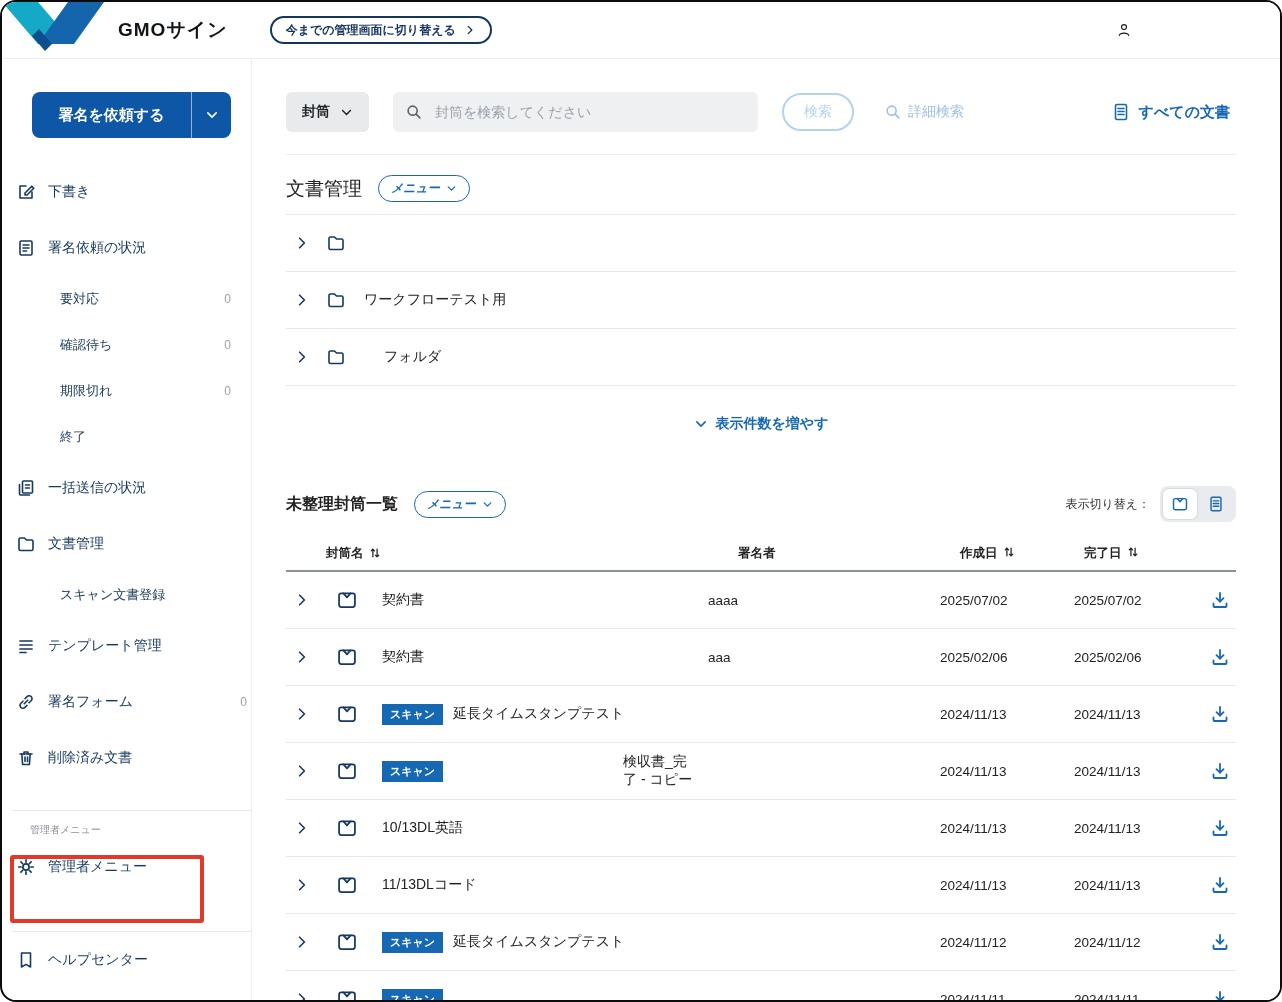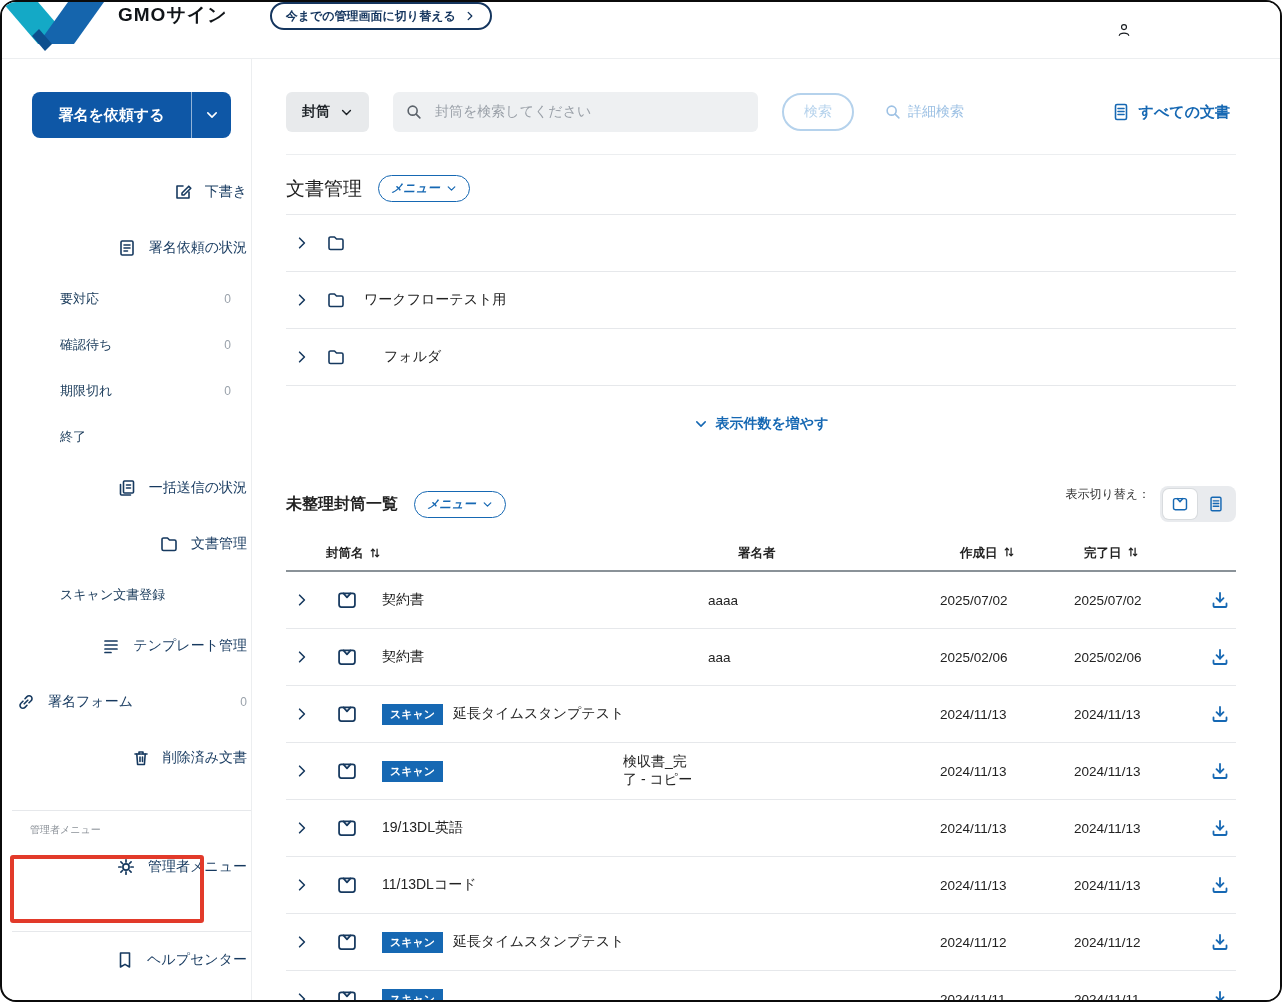--- a/index.html
+++ b/index.html
@@ -1,47 +1,47 @@
 <!DOCTYPE html>
 <html><head>
 <meta charset="utf-8">
 <style>
   html,body{margin:0;padding:0;background:#fff;font-family:"Liberation Sans","DejaVu Sans",sans-serif;}
   .frame{width:1282px;height:1002px;position:relative;background:#fff;border:2px solid #0b0b0b;border-radius:16px;overflow:hidden;box-sizing:border-box;}
 
   
-  .topbar{position:absolute;top:0;left:0;right:0;height:56px;background:#fff;display:flex;z-index:4;border-bottom:1px solid #eceef0;}
+  .topbar{position:absolute;top:0;left:0;right:0;height:56px;background:#fff;display:flex;align-items:center;z-index:4;border-bottom:1px solid #eceef0;}
   .logo-mark{position:absolute;left:0;top:0;width:104px;height:50px;}
   .brand{margin-left:116px;font-size:19px;font-weight:800;letter-spacing:1px;color:#101418;white-space:nowrap;}
   .switch-pill{margin-left:42px;display:inline-flex;align-items:center;gap:8px;height:28px;padding:0 14px;border:2px solid #14355e;border-radius:15px;background:#fff;color:#14355e;font-size:12px;font-weight:bold;cursor:pointer;white-space:nowrap;}
   .user-btn{position:absolute;right:142px;top:14px;width:28px;height:28px;display:flex;align-items:center;justify-content:center;color:#1b1f23;cursor:pointer;background:none;border:none;}
 
   
   .sidebar{position:absolute;top:56px;left:10px;width:240px;bottom:0;background:#fff;border-right:1px solid #eceef0;z-index:2;box-sizing:border-box;}
   .req-split{display:flex;margin:34px 20px 0 20px;height:46px;border-radius:8px;overflow:hidden;}
   .req-main{flex:1;background:#0e57a6;color:#fff;font-size:15px;font-weight:bold;border:none;cursor:pointer;font-family:inherit;}
   .req-chev{width:40px;background:#0e57a6;border:none;border-left:1px solid rgba(255,255,255,.55);color:#fff;display:flex;align-items:center;justify-content:center;cursor:pointer;}
   .snav{margin-top:26px;}
-  .s-item{display:flex;align-items:center;gap:12px;height:56px;padding:0 4px;font-size:14px;color:#16395f;cursor:pointer;box-sizing:border-box;justify-content:flex-end;}
+  .s-item{display:flex;align-items:center;gap:12px;height:56px;padding:0 4px;font-size:14px;color:#16395f;cursor:pointer;box-sizing:border-box;}
   .s-sub{display:flex;align-items:center;height:46px;padding:0 20px 0 48px;font-size:13px;color:#20405f;cursor:pointer;box-sizing:border-box;}
   .s-count{margin-left:auto;color:#9aa2ab;font-size:12px;}
   .s-icon{width:20px;height:20px;flex:none;color:#16395f;}
   .s-divider{border-top:1px solid #e6e8eb;margin:24px 0 0 0;}
   .s-caption{padding:12px 18px 2px 18px;font-size:10px;color:#8b9198;}
   .s-help-wrap{border-top:1px solid #e6e8eb;margin-top:36px;}
 
   .annotation-red{position:absolute;left:8px;top:853px;width:186px;height:60px;border:4px solid #e23a2a;border-radius:3px;z-index:6;pointer-events:none;}
 
   
   .main{position:absolute;top:56px;left:240px;right:0;bottom:0;background:#fff;padding:0 44px;box-sizing:border-box;overflow:hidden;}
 
   .search-row{display:flex;align-items:center;gap:24px;padding-top:34px;}
   .scope-dd{display:inline-flex;align-items:center;gap:10px;height:40px;padding:0 16px;background:#e8eaec;border:none;border-radius:6px;font-size:14px;font-weight:bold;color:#1c2126;cursor:pointer;font-family:inherit;}
   .search-box{display:flex;align-items:center;gap:10px;width:365px;height:40px;background:#eef0f2;border-radius:6px;padding:0 12px;box-sizing:border-box;color:#5c636b;}
-  .search-box input{flex:1;border:none;background:transparent;outline:none;font-size:14px;color:#000000;font-family:Liberation Serif, serif;}
+  .search-box input{flex:1;border:none;background:transparent;outline:none;font-size:14px;color:#000000;font-family:Liberation Sans, sans-serif;}
   .search-box input::placeholder{color:#9aa0a8;}
   .search-btn{height:38px;padding:0 20px;border:2px solid #b5d2ec;color:#b5d2ec;background:#fff;border-radius:19px;font-size:14px;cursor:pointer;font-family:inherit;}
   .adv-search{display:inline-flex;align-items:center;gap:6px;color:#9dc1e4;font-size:14px;cursor:pointer;background:none;border:none;font-family:inherit;}
   .all-docs{margin-left:auto;display:inline-flex;align-items:center;gap:8px;color:#1668b3;font-size:15px;font-weight:bold;cursor:pointer;background:none;border:none;font-family:inherit;white-space:nowrap;}
 
   .doc-section{border-top:1px solid #eceef0;margin-top:22px;padding-top:20px;}
   .sec-head{display:flex;align-items:center;gap:16px;}
   .sec-title{font-size:19px;color:#222;font-weight:400;}
   .sec-title.bold{font-size:16px;font-weight:bold;}
   .menu-pill{display:inline-flex;align-items:center;gap:6px;border:1.6px solid #1668b3;color:#1668b3;background:#fff;border-radius:15px;padding:4px 12px;font-size:12px;font-weight:bold;cursor:pointer;font-family:inherit;font-style:italic;}
@@ -49,21 +49,21 @@
   .folder-list{margin-top:12px;}
   .folder-row{display:flex;align-items:center;height:56px;border-top:1px solid #e6e8eb;cursor:pointer;}
   .folder-row:last-child{border-bottom:1px solid #e6e8eb;}
   .frow-chev{width:40px;display:flex;justify-content:flex-start;padding-left:8px;box-sizing:border-box;color:#16395f;}
   .frow-icon{width:36px;color:#16395f;display:flex;}
   .frow-name{font-size:14px;color:#222;margin-left:2px;}
 
   .show-more{display:flex;align-items:center;justify-content:center;gap:8px;margin:28px auto 0 auto;color:#1668b3;font-size:14px;font-weight:bold;cursor:pointer;background:none;border:none;font-family:inherit;}
 
   .env-section{margin-top:52px;}
-  .view-switch{margin-left:auto;display:flex;align-items:flex-start;gap:10px;}
+  .view-switch{margin-left:auto;display:flex;align-items:center;gap:10px;}
   .vlabel{font-size:12px;color:#333;}
   .vtoggle{display:flex;background:#e9ebee;border-radius:8px;padding:3px;gap:2px;}
   .vbtn{width:34px;height:30px;display:flex;align-items:center;justify-content:center;border-radius:6px;color:#1668b3;background:transparent;border:none;cursor:pointer;}
   .vbtn.sel{background:#fff;box-shadow:0 0 0 1px #d8dbde;}
 
   .tbl{margin-top:14px;}
   .tbl-grid{display:grid;grid-template-columns:40px 36px 1fr 222px 124px 108px 44px;align-items:center;}
   .tbl-head{height:34px;border-bottom:2px solid #8a9298;font-size:12.5px;font-weight:bold;color:#222;}
   .th-name{grid-column:1/4;padding-left:40px;display:flex;align-items:center;gap:4px;}
   .th{display:flex;gap:4px;}
@@ -547,21 +547,21 @@
               <svg class="ic16">
                 <use href="#i-chev-r"></use>
               </svg>
             </span>
           <span class="er-icon">
               <svg class="ic22">
                 <use href="#i-mail"></use>
               </svg>
             </span>
           <span class="er-name">
-              <span>19/13DL英語</span>
+              <span>10/13DL英語</span>
             </span>
           <span class="er-signer"></span>
           <span class="er-date">2024/11/13</span>
           <span class="er-date">2024/11/13</span>
           <button class="er-dl">
               <svg class="ic20">
                 <use href="#i-download"></use>
               </svg>
             </button>
         </div>

